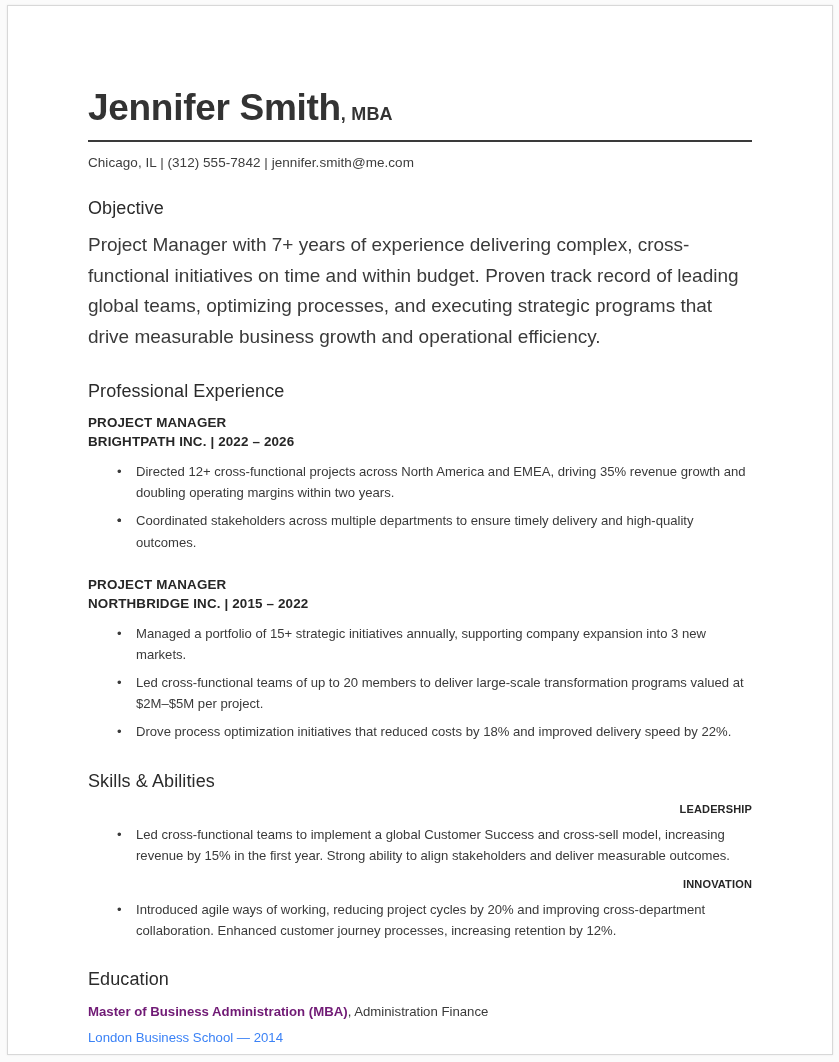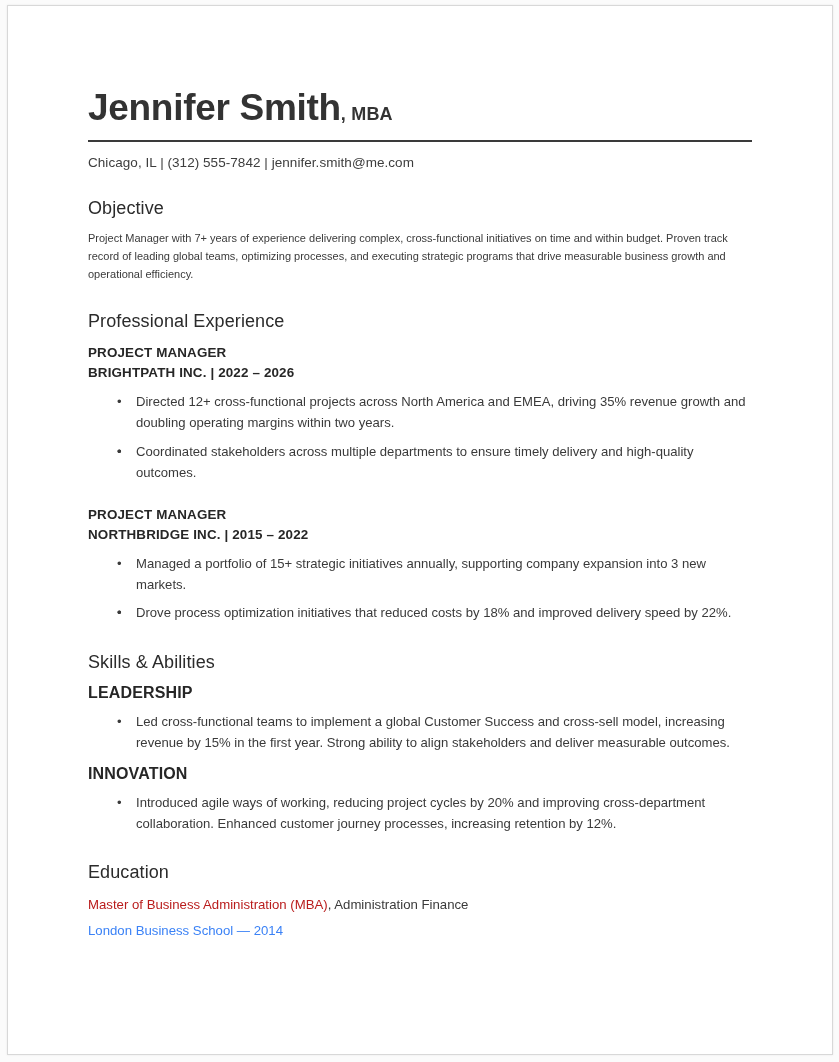--- a/index.html
+++ b/index.html
@@ -70,21 +70,21 @@
   }
   .section-heading {
     font-size: 18px;
     font-weight: normal;
     color: #2b2b2b;
     letter-spacing: 0.1px;
     margin: 0 0 11px 0;
   }
 
   .paragraph {
-    font-size: 11px;
+    font-size: 19px;
     color: #3a3a3a;
     line-height: 1.62;
     margin: 0;
   }
 
   
   .job {
     margin-top: 2px;
   }
   .job + .job {
@@ -123,35 +123,36 @@
     color: #3a3a3a;
     font-size: 13.1px;
     line-height: 1.62;
   }
 
   
   .skill-group + .skill-group {
     margin-top: 12px;
   }
   .skill-label {
-    font-size: 16px;
+    font-size: 11px;
     font-weight: bold;
     color: #262626;
     letter-spacing: 0.15px;
+    text-align: right;
   }
 
   
   .edu-degree {
     font-size: 13.2px;
     color: #3a3a3a;
     line-height: 1.6;
   }
   .edu-degree .degree-name {
-    font-weight: normal;
-    color: #b91c1c;
+    font-weight: bold;
+    color: #701a75;
   }
   .edu-school {
     font-size: 13.2px;
     color: #3b82f6;
     line-height: 1.6;
     margin-top: 4px;
   }
 </style>
 </head>
 <body>
@@ -182,21 +183,21 @@
           <li><span class="bullet-marker">•</span></li>
           <li><span class="bullet-marker">•</span><span>Coordinated stakeholders across multiple departments to ensure timely delivery and high-quality outcomes.</span></li>
         </ul>
       </div>
 
       <div class="job">
         <div class="job-title">PROJECT MANAGER</div>
         <div class="job-company">NORTHBRIDGE INC. | 2015 – 2022</div>
         <ul class="bullets">
           <li><span class="bullet-marker">•</span><span>Managed a portfolio of 15+ strategic initiatives annually, supporting company expansion into 3 new markets.</span></li>
-          <li><span class="bullet-marker">•</span></li>
+          <li><span class="bullet-marker">•</span><span>Led cross-functional teams of up to 20 members to deliver large-scale transformation programs valued at $2M–$5M per project.</span></li>
           <li><span class="bullet-marker">•</span><span>Drove process optimization initiatives that reduced costs by 18% and improved delivery speed by 22%.</span></li>
         </ul>
       </div>
     </div>
 
     <div class="section">
       <h2 class="section-heading">Skills &amp; Abilities</h2>
 
       <div class="skill-group">
         <div class="skill-label">LEADERSHIP</div>

